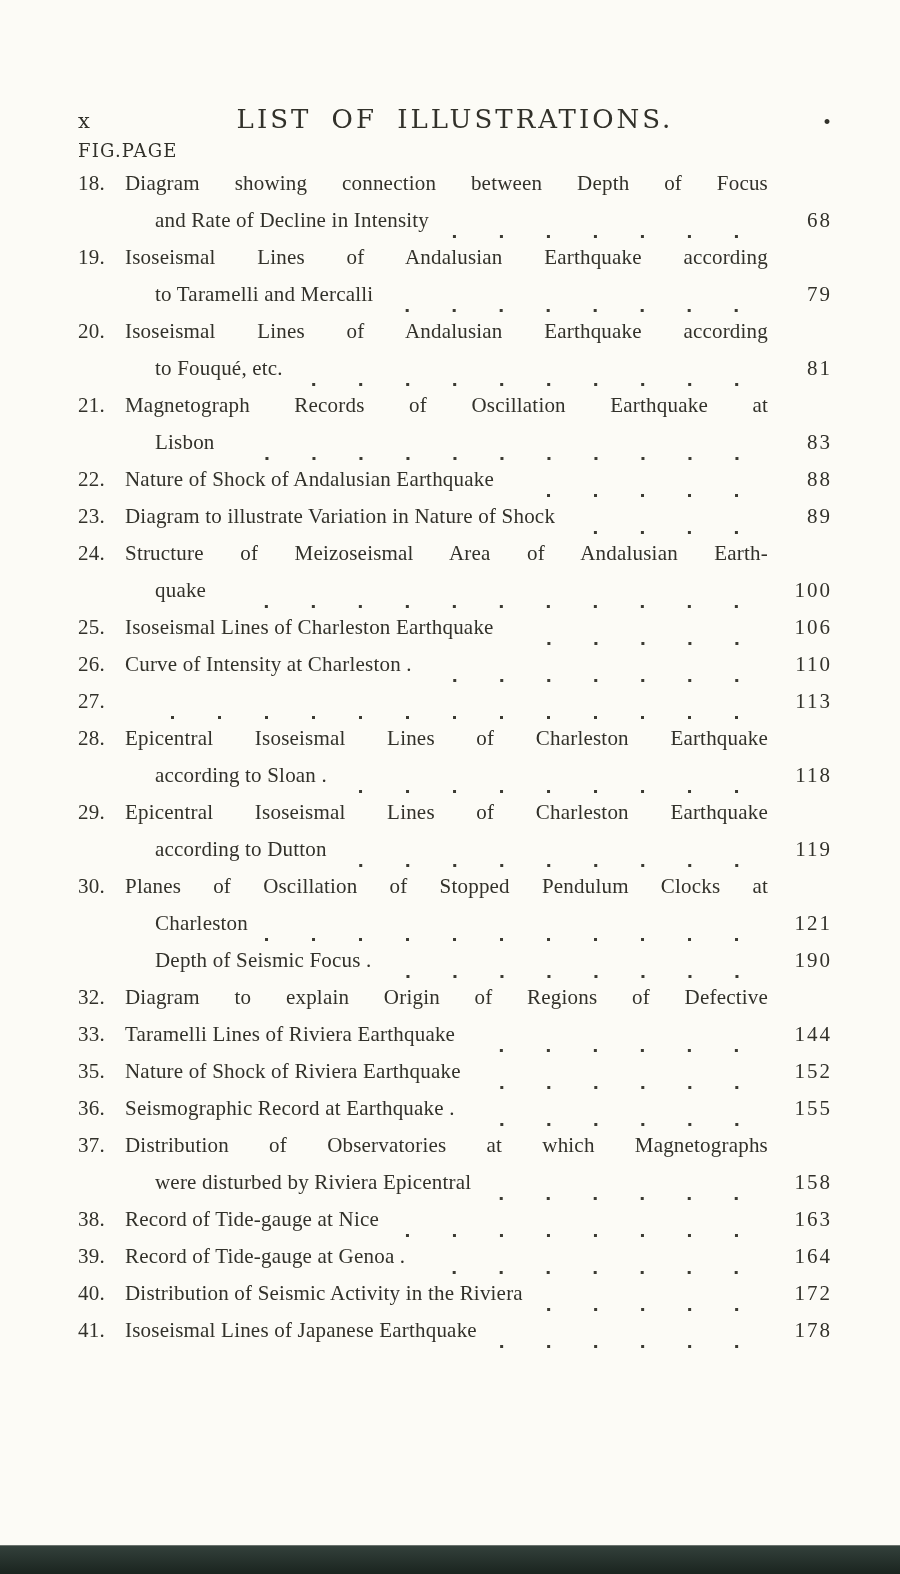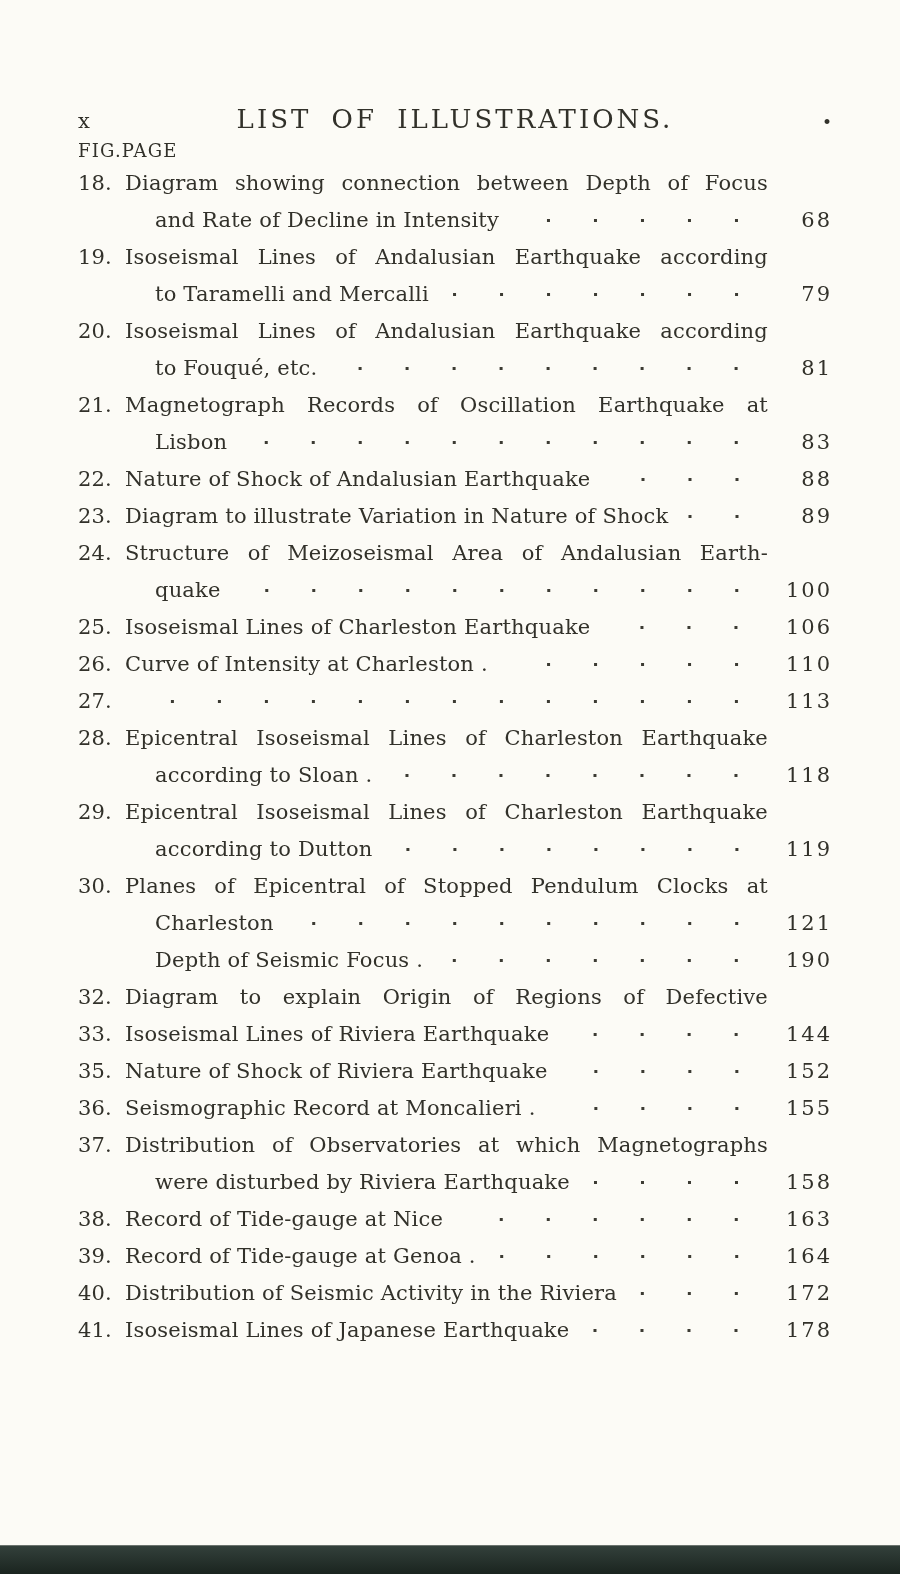--- a/index.html
+++ b/index.html
@@ -47,34 +47,34 @@
   .colhead-row {
     display: flex;
     justify-content: flex-start;
     margin-top: 4px;
     font-size: 18px;
     letter-spacing: 1.2px;
     line-height: 18px;
   }
   
   .entries { margin-top: 5px; }
-  .entry { font-size: 21px; letter-spacing: 0.2px; }
+  .entry { font-size: 21px; letter-spacing: 0.2px; font-family: Liberation Serif, serif; }
   .line { line-height: 37px; }
   
   .line.just {
     display: block;
     text-align: justify;
     text-align-last: justify;
     padding-right: 64px; 
   }
   .line.just .fig { display: inline-block; width: 47px; }
   
   .line.flexline, .line.cont {
     display: flex;
-    align-items: center;
+    align-items: flex-end;
   }
   .line.flexline .fig { flex: 0 0 47px; }
   .line.cont { padding-left: 77px; }
   .txt { white-space: nowrap; }
   .leader {
     flex: 1 1 auto;
     min-width: 18px;
     height: 5px;
     margin: 0 26px 0 16px;
     background-image: radial-gradient(circle, #3c3b33 1.7px, rgba(0,0,0,0) 2px);
@@ -222,21 +222,21 @@
   <div class="entry">
     <div class="line first just"><span class="fig">29.</span><span class="txt">Epicentral Isoseismal Lines of Charleston Earthquake</span></div>
     <div class="line cont">
             <span class="txt">according to Dutton</span>
             <span class="leader"></span>
             <span class="pg">119</span>
           </div>
   </div>
 
   <div class="entry">
-    <div class="line first just"><span class="fig">30.</span><span class="txt">Planes of Epicentral of Stopped Pendulum Clocks at</span></div>
+    <div class="line first just"><span class="fig">30.</span><span class="txt">Planes of Oscillation of Stopped Pendulum Clocks at</span></div>
     <div class="line cont">
             <span class="txt">Charleston</span>
             <span class="leader"></span>
             <span class="pg">121</span>
           </div>
   </div>
 
   <div class="entry">
     <div class="line cont">
             <span class="txt">Depth of Seismic Focus .</span>
@@ -245,52 +245,52 @@
           </div>
   </div>
 
   <div class="entry">
     <div class="line first just"><span class="fig">32.</span><span class="txt">Diagram to explain Origin of Regions of Defective</span></div>
   </div>
 
   <div class="entry">
     <div class="line first flexline">
             <span class="fig">33.</span>
-            <span class="txt">Isoseismal Lines of Riviera Earthquake</span>
+            <span class="txt">Taramelli Lines of Riviera Earthquake</span>
             <span class="leader"></span>
             <span class="pg">144</span>
           </div>
 
   </div>
 
 
   <div class="entry">
     <div class="line first flexline">
             <span class="fig">35.</span>
             <span class="txt">Nature of Shock of Riviera Earthquake</span>
             <span class="leader"></span>
             <span class="pg">152</span>
           </div>
 
   </div>
 
   <div class="entry">
     <div class="line first flexline">
             <span class="fig">36.</span>
-            <span class="txt">Seismographic Record at Moncalieri .</span>
+            <span class="txt">Seismographic Record at Earthquake .</span>
             <span class="leader"></span>
             <span class="pg">155</span>
           </div>
 
   </div>
 
   <div class="entry">
     <div class="line first just"><span class="fig">37.</span><span class="txt">Distribution of Observatories at which Magnetographs</span></div>
     <div class="line cont">
-            <span class="txt">were disturbed by Riviera Earthquake</span>
+            <span class="txt">were disturbed by Riviera Epicentral</span>
             <span class="leader"></span>
             <span class="pg">158</span>
           </div>
   </div>
 
   <div class="entry">
     <div class="line first flexline">
             <span class="fig">38.</span>
             <span class="txt">Record of Tide-gauge at Nice</span>
             <span class="leader"></span>

